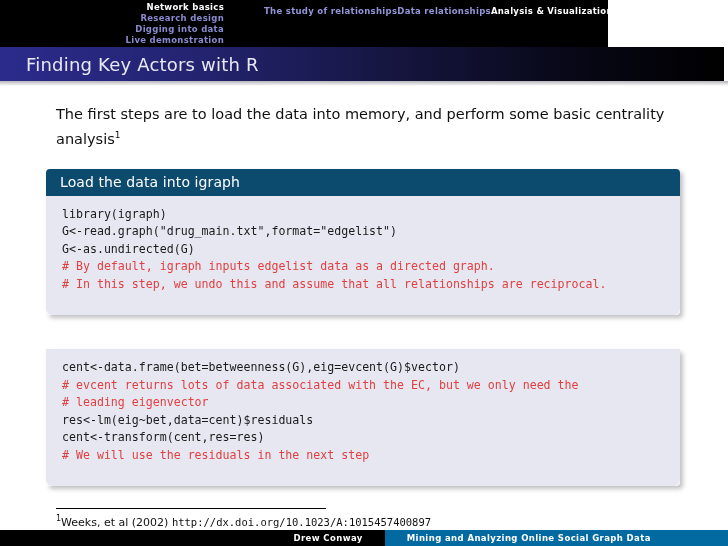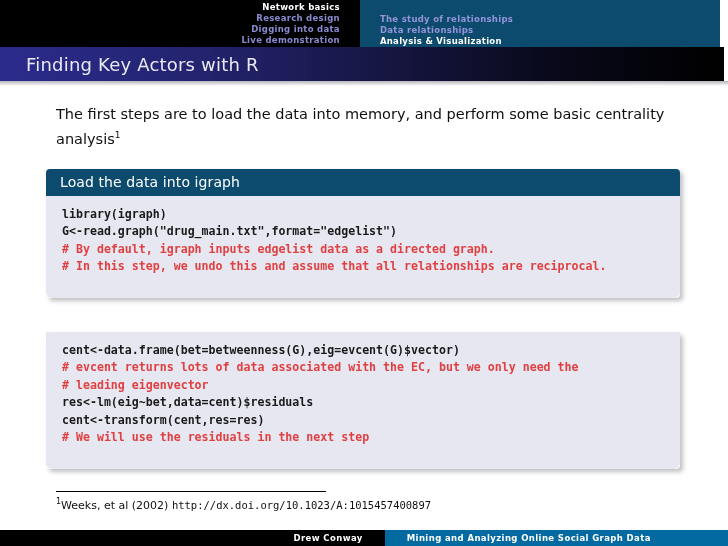--- a/index.html
+++ b/index.html
@@ -12,43 +12,43 @@
     background: #ffffff;
     font-family: "DejaVu Sans", sans-serif;
     overflow: hidden;
     position: relative;
   }
 
   
   .headbar {
     position: absolute;
     top: 0; left: 0;
-    width: 720px;
+    width: 608px;
     height: 47px;
     display: flex;
   }
   .nav-left {
     width: 364px;
     height: 47px;
     background: #000000;
     display: flex;
     flex-direction: column;
     align-items: flex-end;
     justify-content: flex-start;
     padding-top: 2px;
     box-sizing: border-box;
   }
   .nav-right {
     width: 364px;
     height: 47px;
-    background: #0c4a6e;
-    display: flex;
-    flex-direction: column;
+    background: #000000;
+    display: flex;
+    flex-direction: row;
     align-items: flex-start;
-    justify-content: flex-end;
+    justify-content: space-between;
     padding-top: 6px;
     padding-left: 20px;
     box-sizing: border-box;
   }
   .nav-item {
     font-size: 8.5px;
     line-height: 11px;
     letter-spacing: 0.3px;
     font-weight: bold;
     padding-right: 20px;
@@ -120,21 +120,20 @@
     color: #ffffff;
     font-size: 14px;
     padding: 5px 0 6px 14px;
     border-radius: 4px 4px 0 0;
     letter-spacing: 0.1px;
   }
   .block-body {
     background: #e7e7f2;
     border-radius: 0 0 6px 6px;
     padding: 10px 0 22px 16px;
-    font-weight: bold;
   }
   .code-line {
     font-family: "DejaVu Sans Mono", monospace;
     font-size: 11.6px;
     line-height: 17.5px;
     color: #1a1a1a;
     white-space: pre;
   }
   .code-line.comment { color: #e04040; }
 
@@ -221,20 +220,21 @@
 
 <div class="content">
 
   <div class="intro"><span>The first steps are to load the data into memory, and perform some basic centrality analysis</span><sup>1</sup></div>
 
   <div class="block block-1">
     <div class="block-title">Load the data into igraph</div>
     <div class="block-body">
       <div class="code-line">library(igraph)</div>
       <div class="code-line">G&lt;-read.graph("drug_main.txt",format="edgelist")</div>
+      <div class="code-line">G&lt;-as.undirected(G)</div>
       <div class="code-line comment"># By default, igraph inputs edgelist data as a directed graph.</div>
       <div class="code-line comment"># In this step, we undo this and assume that all relationships are reciprocal.</div>
     </div>
   </div>
 
   <div class="block block-2">
     <div class="block-body">
       <div class="code-line">cent&lt;-data.frame(bet=betweenness(G),eig=evcent(G)$vector)</div>
       <div class="code-line comment"># evcent returns lots of data associated with the EC, but we only need the</div>
       <div class="code-line comment"># leading eigenvector</div>

